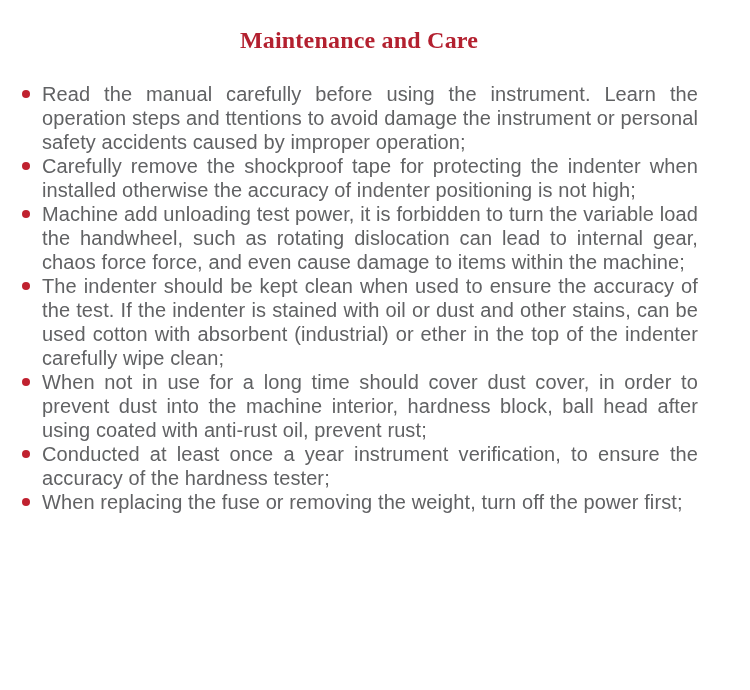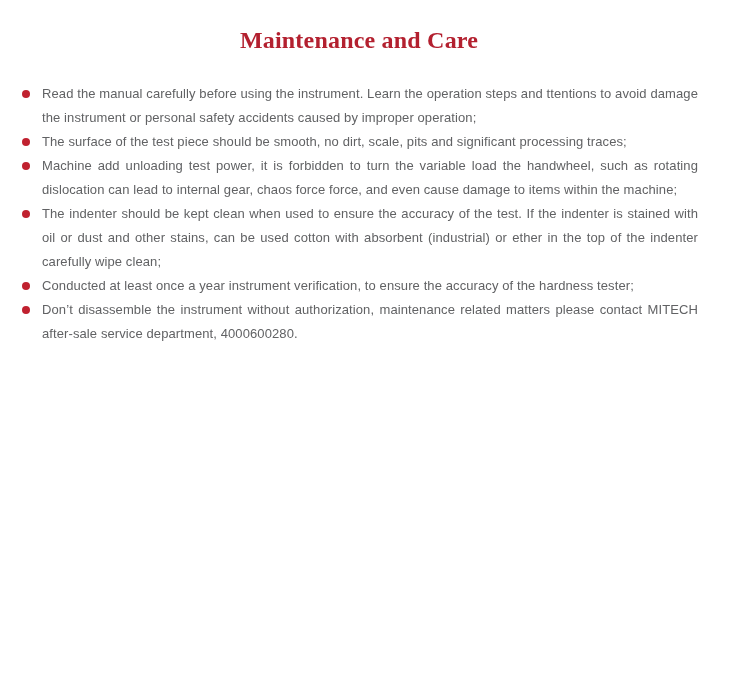--- a/index.html
+++ b/index.html
@@ -43,52 +43,56 @@
   .bullet {
     flex: 0 0 auto;
     width: 8px;
     height: 8px;
     border-radius: 50%;
     background: #c0212f;
     margin: 8px 12px 0 0;
   }
   .item-text {
     flex: 1 1 auto;
-    font-size: 13px;
+    font-size: 20px;
     line-height: 24px;
     color: #616264;
     text-align: justify;
     letter-spacing: 0.1px;
   }
 </style>
 </head>
 <body>
 
 <div class="page">
   <h1 class="page-title">Maintenance and Care</h1>
 
   <ul class="bullet-list">
     <li>
       <span class="bullet"></span>
       <span class="item-text">Read the manual carefully before using the instrument. Learn the operation steps and ttentions to avoid damage the instrument or personal safety accidents caused by improper operation;</span>
     </li>
     <li>
       <span class="bullet"></span>
-      <span class="item-text">The surface of the test piece should be smooth, no dirt, scale, pits and significant processing traces;</span>
+      <span class="item-text">Carefully remove the shockproof tape for protecting the indenter when installed otherwise the accuracy of indenter positioning is not high;</span>
     </li>
     <li>
       <span class="bullet"></span>
       <span class="item-text">Machine add unloading test power, it is forbidden to turn the variable load the handwheel, such as rotating dislocation can lead to internal gear, chaos force force, and even cause damage to items within the machine;</span>
     </li>
     <li>
       <span class="bullet"></span>
       <span class="item-text">The indenter should be kept clean when used to ensure the accuracy of the test. If the indenter is stained with oil or dust and other stains, can be used cotton with absorbent (industrial) or ether in the top of the indenter carefully wipe clean;</span>
     </li>
     <li>
       <span class="bullet"></span>
+      <span class="item-text">When not in use for a long time should cover dust cover, in order to prevent dust into the machine interior, hardness block, ball head after using coated with anti-rust oil, prevent rust;</span>
+    </li>
+    <li>
+      <span class="bullet"></span>
       <span class="item-text">Conducted at least once a year instrument verification, to ensure the accuracy of the hardness tester;</span>
     </li>
     <li>
       <span class="bullet"></span>
-      <span class="item-text">Don’t disassemble the instrument without authorization, maintenance related matters please contact MITECH after-sale service department, 4000600280.</span>
+      <span class="item-text">When replacing the fuse or removing the weight, turn off the power first;</span>
     </li>
   </ul>
 </div>
 
 </body></html>

